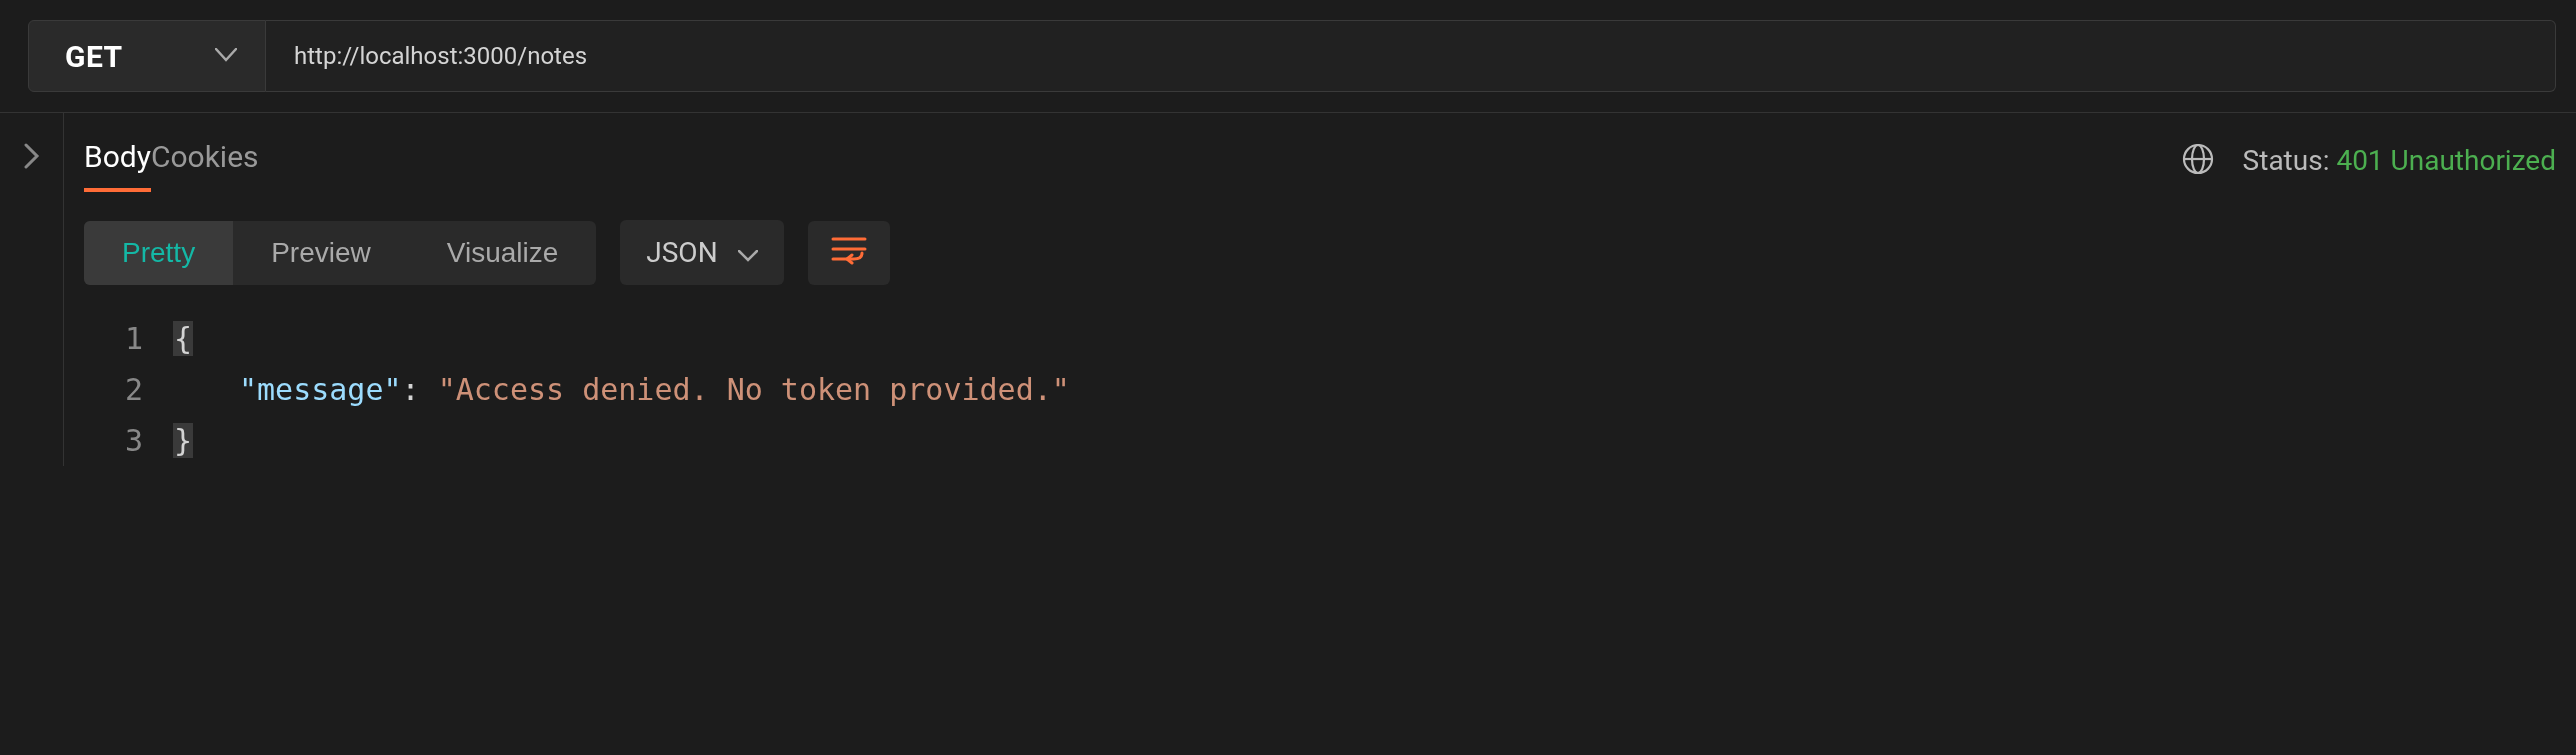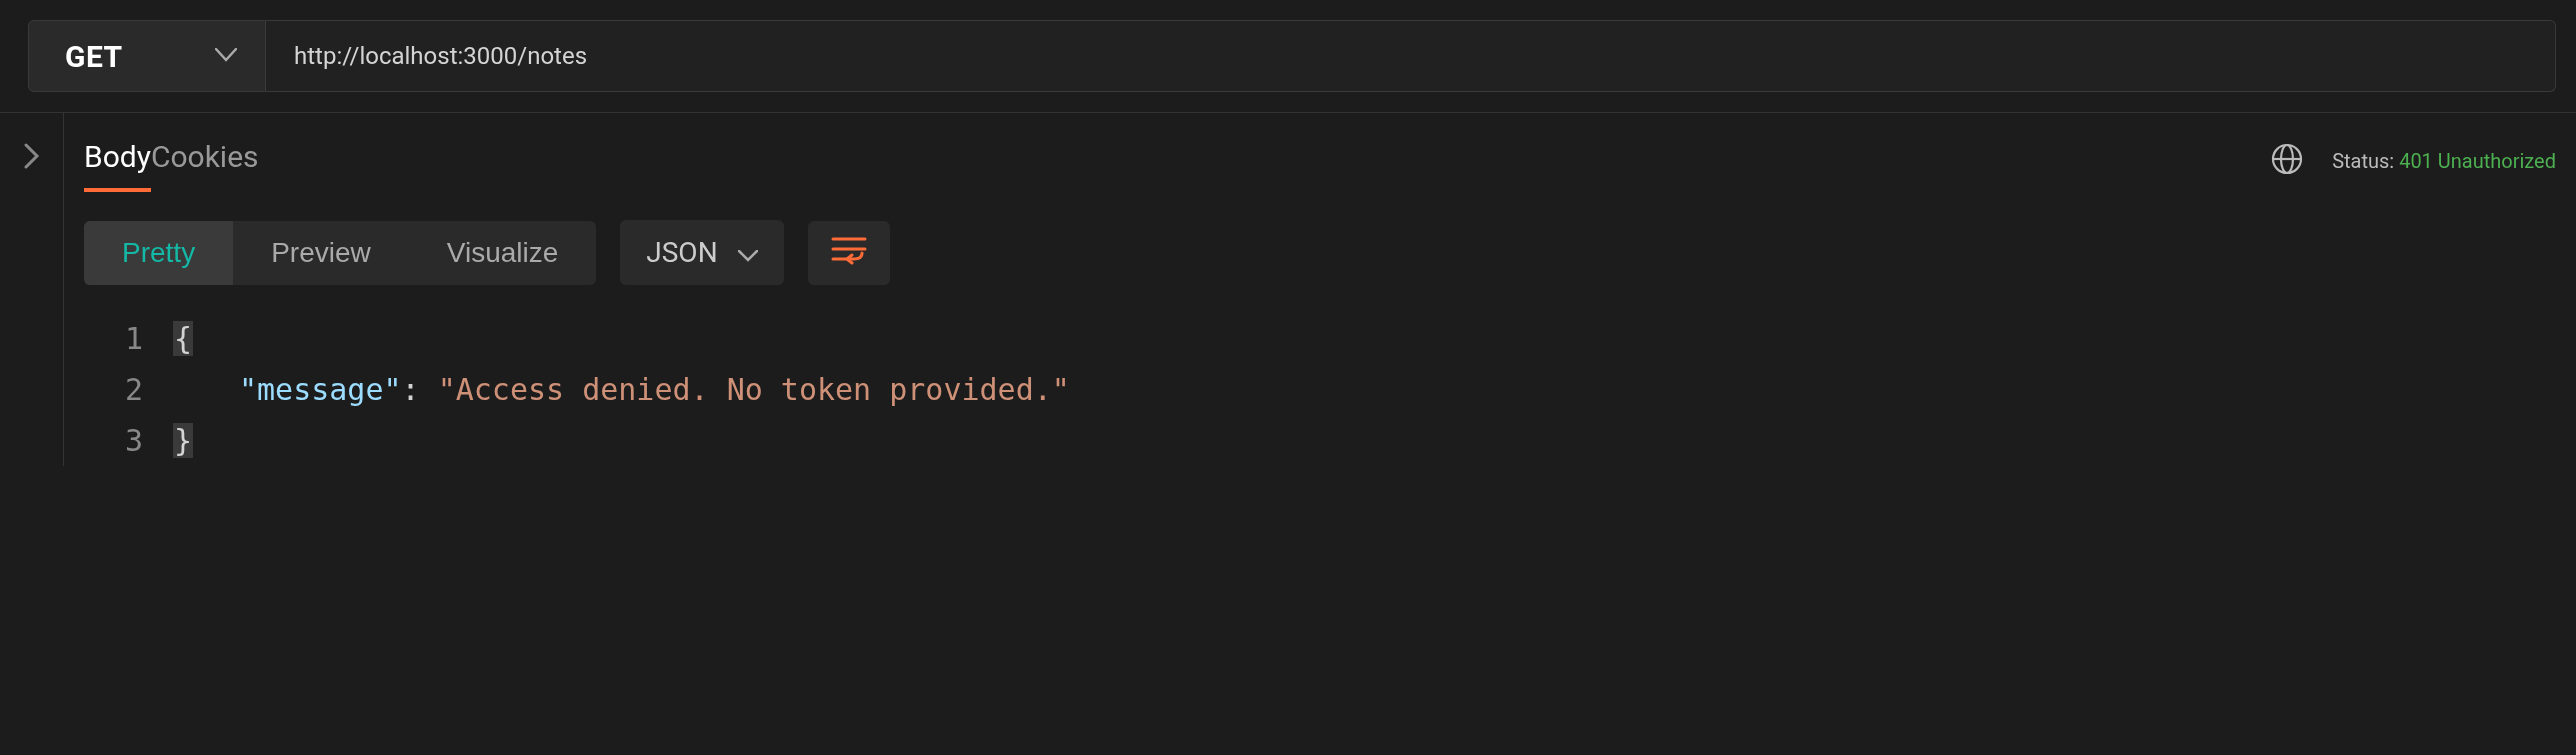--- a/index.html
+++ b/index.html
@@ -114,21 +114,21 @@
     margin-left: auto;
     display: flex;
     align-items: center;
     gap: 28px;
   }
   .globe-icon {
     color: #bbb;
     cursor: pointer;
   }
   .status-wrap {
-    font-size: 20px;
+    font-size: 28px;
     color: #bbb;
   }
   .status-value {
     color: #4caf50;
   }
 
   
   .viewmode-row {
     display: flex;
     align-items: center;

